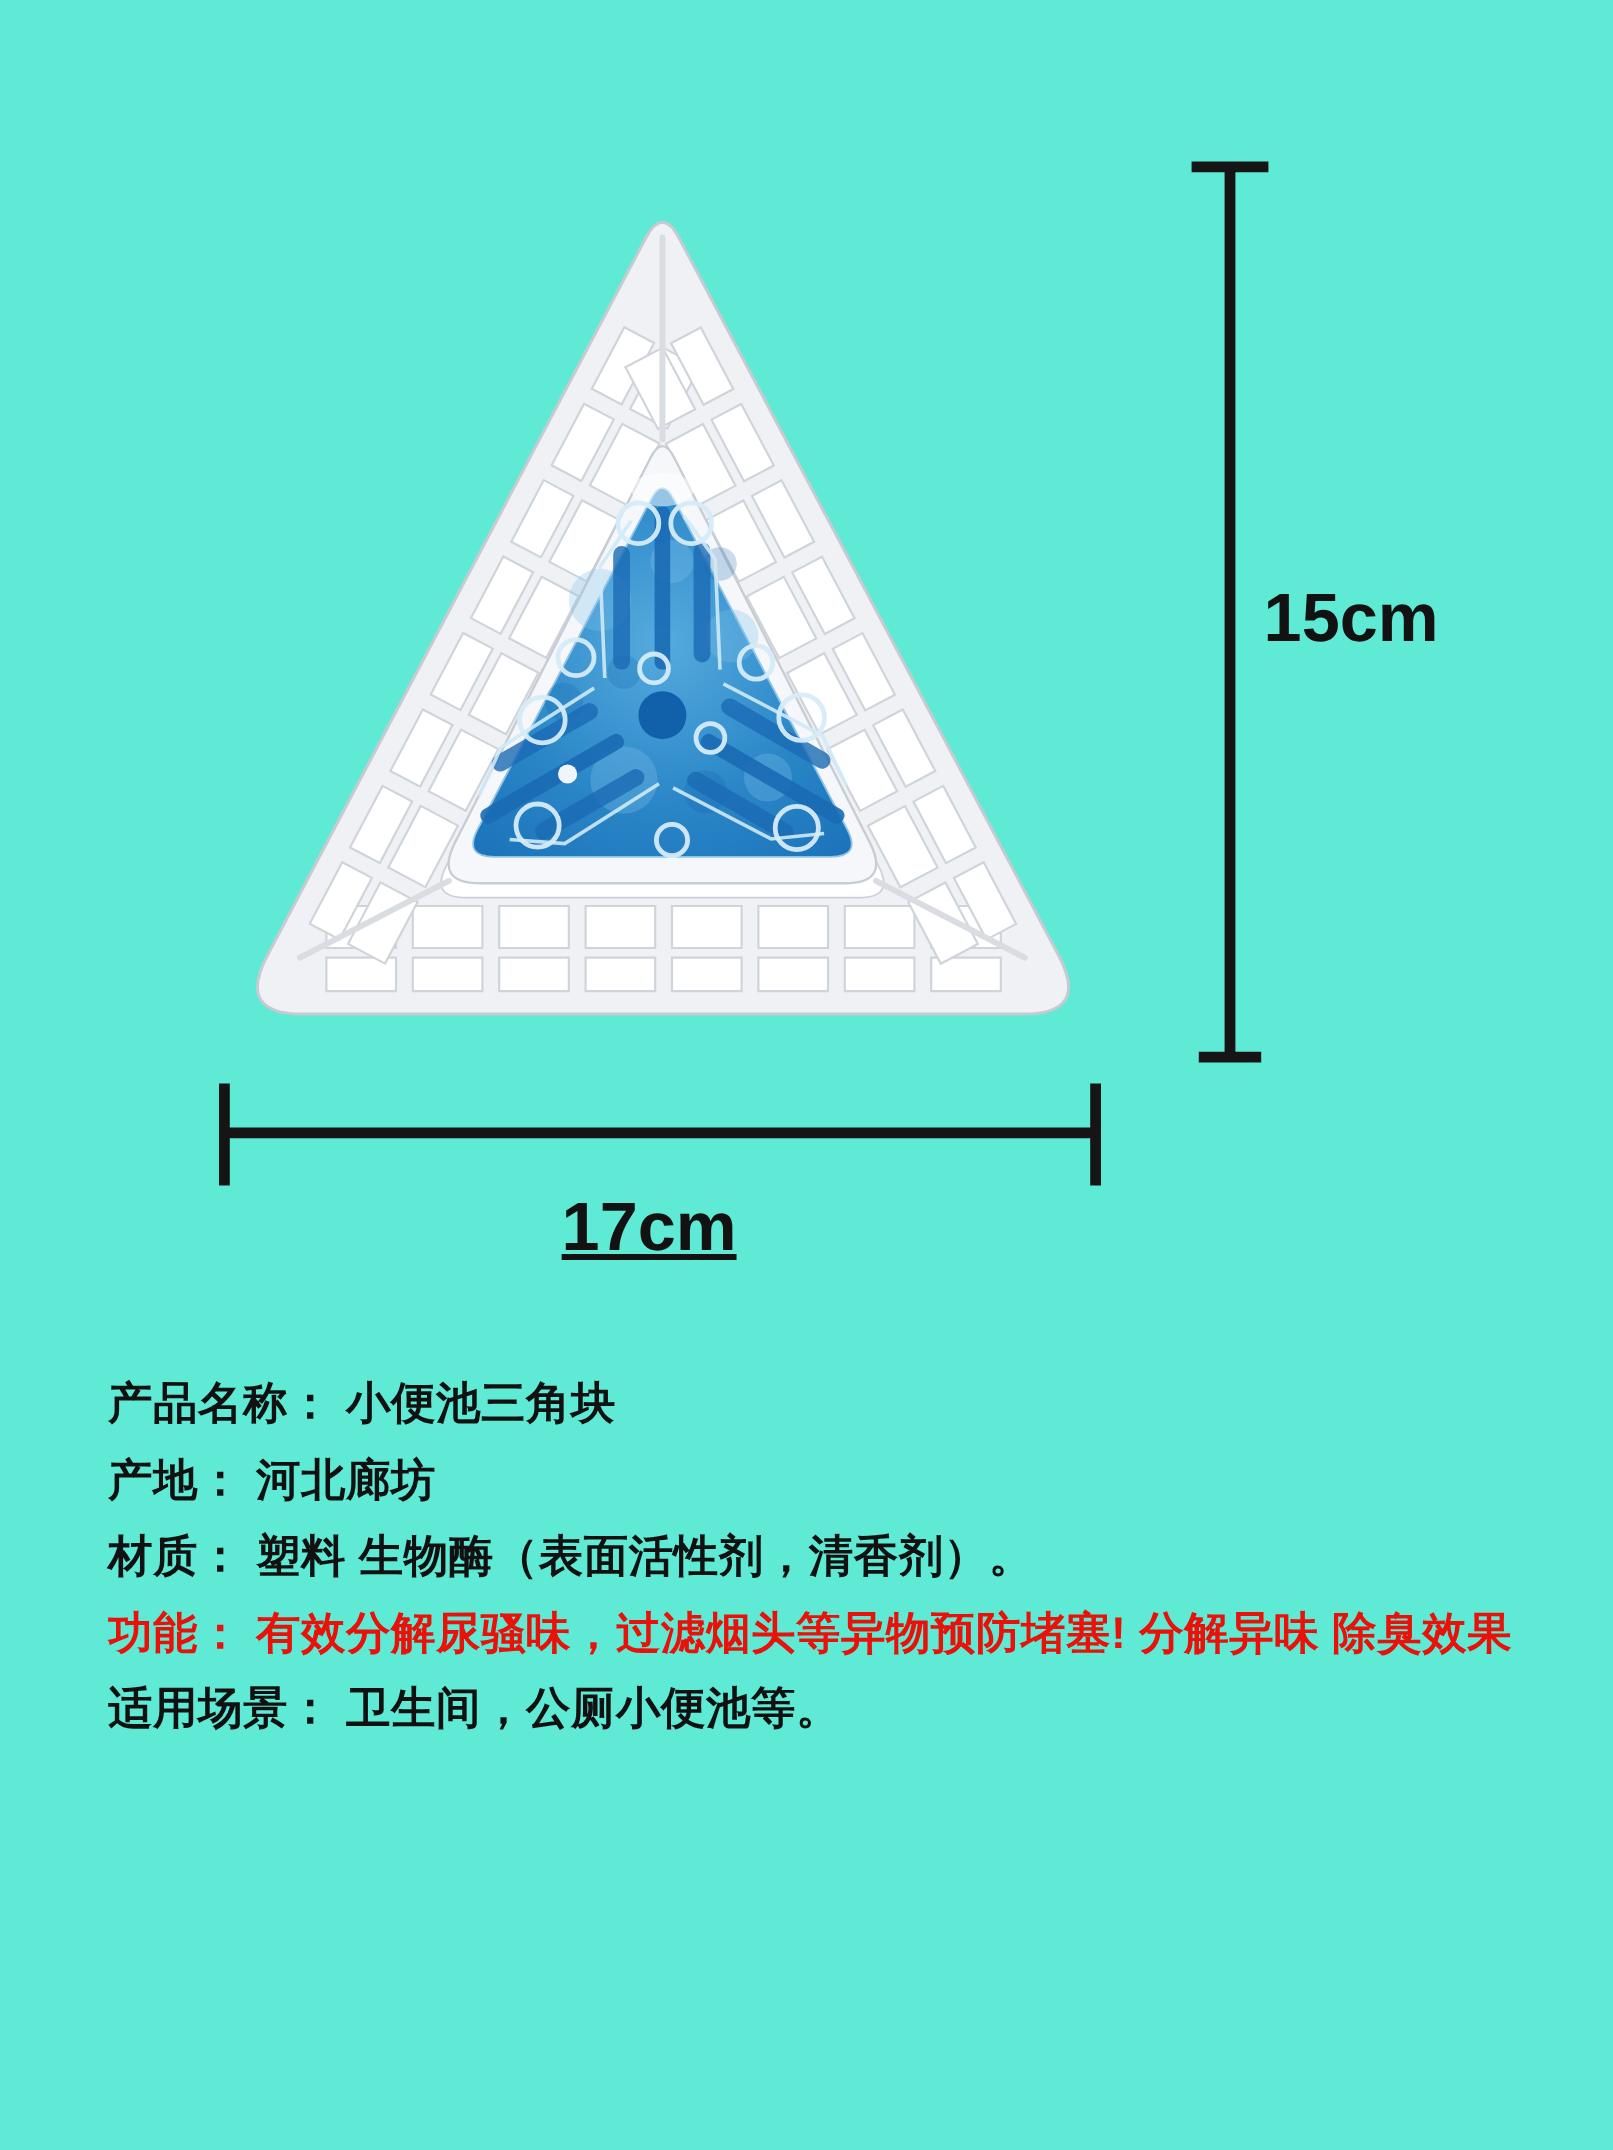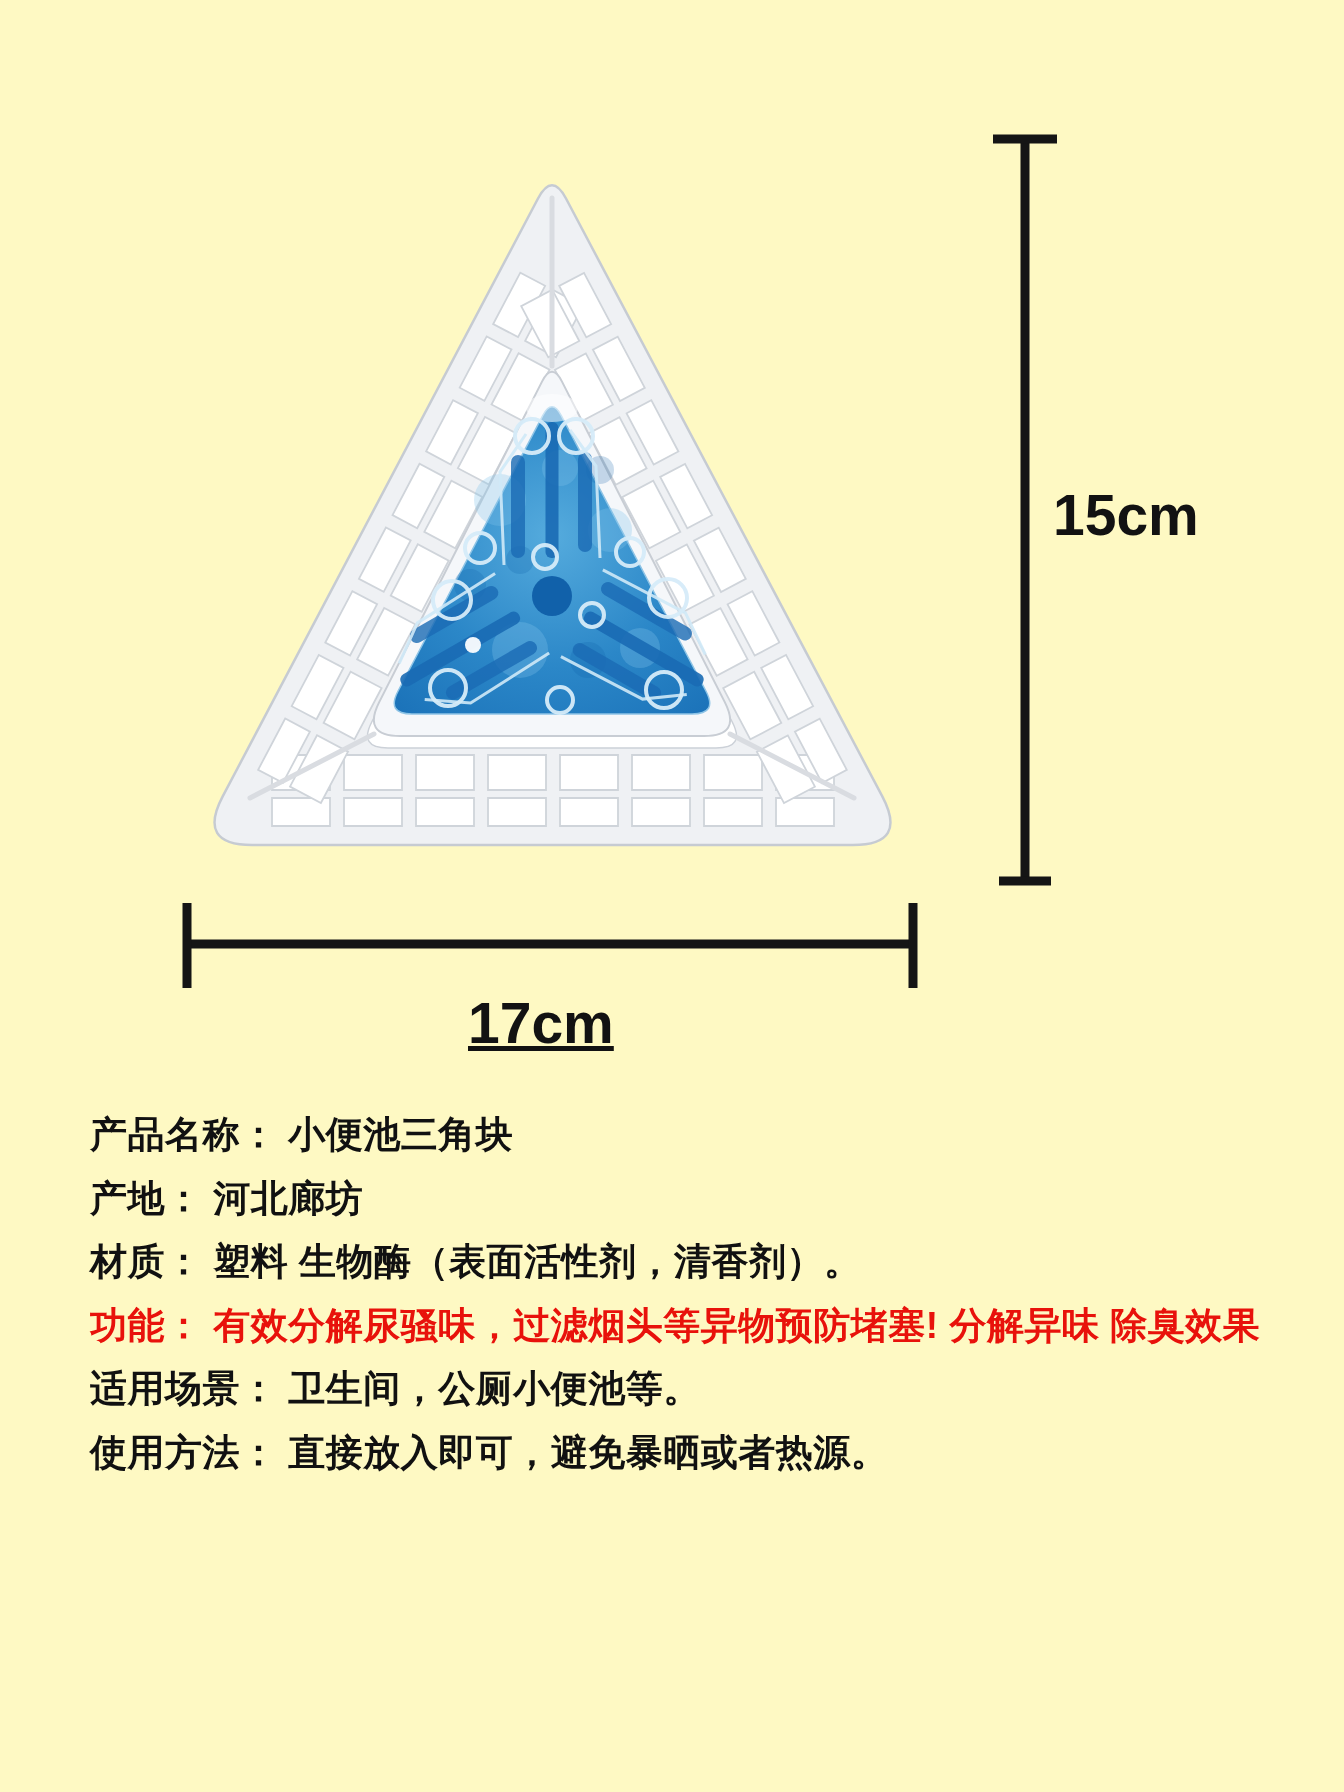--- a/index.html
+++ b/index.html
@@ -1,29 +1,29 @@
 <!DOCTYPE html>
 <html><head>
 <meta charset="utf-8">
 <style>
   html,body{margin:0;padding:0;}
   body{
     width:1344px;height:1792px;background:#ffffff;position:relative;
     font-family:"Liberation Sans", sans-serif;
   }
-  .page{position:absolute;inset:0;overflow:hidden;background:#fef9c3;}
+  .page{position:absolute;inset:0;overflow:hidden;background:#5eead4;}
   svg{position:absolute;left:0;top:0;}
   .cell{fill:#ffffff;stroke:#cfd4da;stroke-width:1.8;}
   .dim-label{
     position:absolute;font-weight:700;color:#121212;font-size:57px;
     white-space:nowrap;
   }
   .dim-label.h{left:1053px;top:482px;}
   .dim-label.w{left:468px;top:990px;text-decoration:underline;}
-  .specs{position:absolute;left:90px;top:1103px;}
+  .specs{position:absolute;left:90px;top:1138px;}
   .spec-line{
     white-space:nowrap;font-weight:700;font-size:37px;line-height:63.5px;
     color:#111111;letter-spacing:0.5px;
   }
 </style>
 </head>
 <body>
 
 <div class="page">
 
@@ -154,16 +154,15 @@
 
   <div class="dim-label h">15cm</div>
   <div class="dim-label w">17cm</div>
 
   <div class="specs">
     <div class="spec-line" style="color: rgb(17, 17, 17);">产品名称： 小便池三角块</div>
     <div class="spec-line" style="color: rgb(17, 17, 17);">产地： 河北廊坊</div>
     <div class="spec-line" style="color: rgb(17, 17, 17);">材质： 塑料 生物酶（表面活性剂，清香剂）。</div>
     <div class="spec-line" style="color: rgb(232, 18, 11);">功能： 有效分解尿骚味，过滤烟头等异物预防堵塞! 分解异味 除臭效果</div>
     <div class="spec-line" style="color: rgb(17, 17, 17);">适用场景： 卫生间，公厕小便池等。</div>
-    <div class="spec-line" style="color: rgb(17, 17, 17);">使用方法： 直接放入即可，避免暴晒或者热源。</div>
   </div>
 
 </div>
 
 </body></html>

